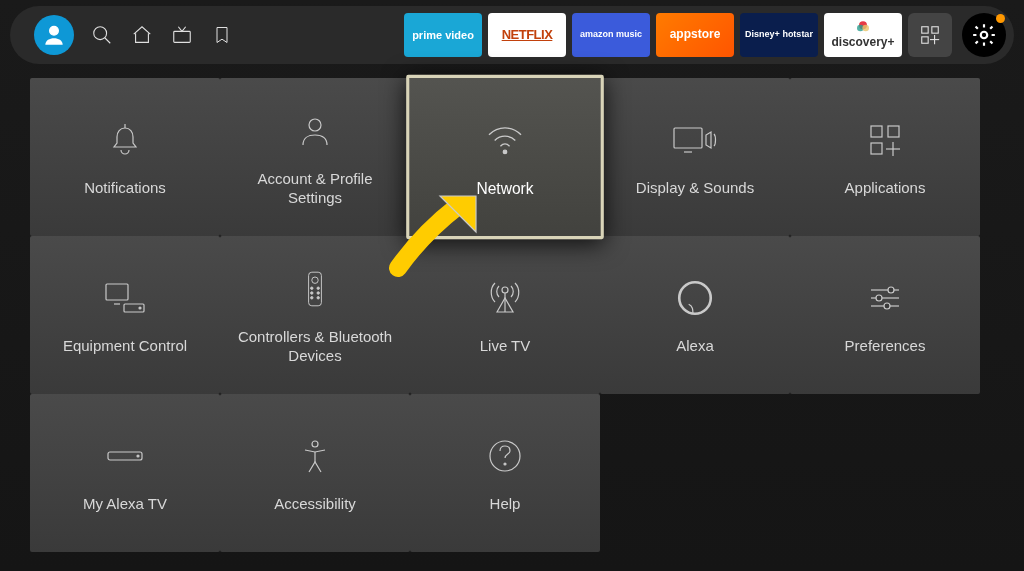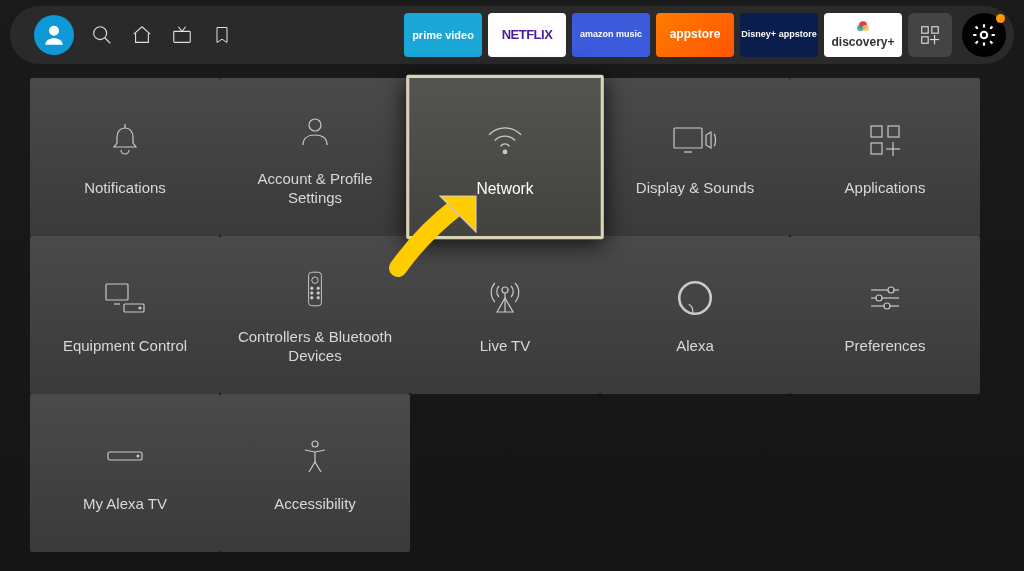--- a/index.html
+++ b/index.html
@@ -53,21 +53,21 @@
   align-items: center;
   justify-content: center;
   font-size: 11px;
   font-weight: bold;
   color: #fff;
   text-align: center;
   line-height: 1.1;
   cursor: pointer;
 }
 .app-prime { background: #1aa7d6; }
-.app-netflix { background: #ffffff; color: #4c1d95; font-size: 13px; font-weight: 800; letter-spacing: -0.5px; }
+.app-netflix { background: #ffffff; color: #c2410c; font-size: 13px; font-weight: 800; letter-spacing: -0.5px; text-decoration: underline; }
 .app-appstore { background: linear-gradient(135deg, #ff7b00, #ff5500); font-size: 12px; text-transform: lowercase; }
 .app-music { background: #3b5bdb; font-size: 9px; }
 .app-hotstar { background: #0a1e4d; font-size: 9px; }
 .app-discovery { background: #ffffff; color: #333; font-size: 12px; display: flex; flex-direction: column; }
 .app-grid-btn {
   width: 44px; height: 44px;
   background: #444;
   border-radius: 6px;
   display: flex; align-items: center; justify-content: center;
   cursor: pointer;
@@ -187,21 +187,21 @@
     <div class="app-tile app-netflix">
         <span>NETFLIX</span>
       </div>
     <div class="app-tile app-music">
         <span>amazon music</span>
       </div>
     <div class="app-tile app-appstore">
         <span>appstore</span>
       </div>
     <div class="app-tile app-hotstar">
-        <span>Disney+ appstore</span>
+        <span>Disney+ hotstar</span>
       </div>
     <div class="app-tile app-discovery">
       <svg viewBox="0 0 24 24" width="16" height="16" style="stroke:none">
           <circle cx="12" cy="8" r="6" fill="#e63946"></circle>
           <circle cx="8" cy="12" r="5" fill="#2a9d8f" opacity="0.8"></circle>
           <circle cx="16" cy="12" r="5" fill="#e9c46a" opacity="0.8"></circle>
         </svg>
       <span>discovery+</span>
     </div>
     <div class="app-grid-btn">
@@ -365,20 +365,30 @@
       <svg viewBox="0 0 40 40" width="40" height="40">
           <circle cx="20" cy="8" r="3"></circle>
           <path d="M10 14l10 2 10-2"></path>
           <line x1="20" y1="16" x2="20" y2="26"></line>
           <path d="M14 36l6-10 6 10"></path>
         </svg>
     </div>
     <div class="tile-label">Accessibility</div>
   </div>
 
+  <div class="tile">
+    <div class="tile-icon">
+      <svg viewBox="0 0 40 40" width="40" height="40">
+          <circle cx="20" cy="20" r="15"></circle>
+          <path d="M15 15c0-3 2-5 5-5s5 2 5 5c0 3-5 3-5 7"></path>
+          <circle cx="20" cy="28" r="1" fill="#c9c9c9"></circle>
+        </svg>
+    </div>
+    <div class="tile-label">Help</div>
+  </div>
 
 </div>
 
 <svg class="arrow-annotation" width="120" height="120">
   <defs>
     <marker id="ah" markerWidth="12" markerHeight="12" refX="6" refY="6" orient="auto">
       <path d="M1 1 L11 6 L1 11 Z" fill="#ffcc00"></path>
     </marker>
   </defs>
   <path d="M20 90 Q 45 55 80 28" stroke="#ffcc00" stroke-width="18" fill="none" stroke-linecap="round"></path>

